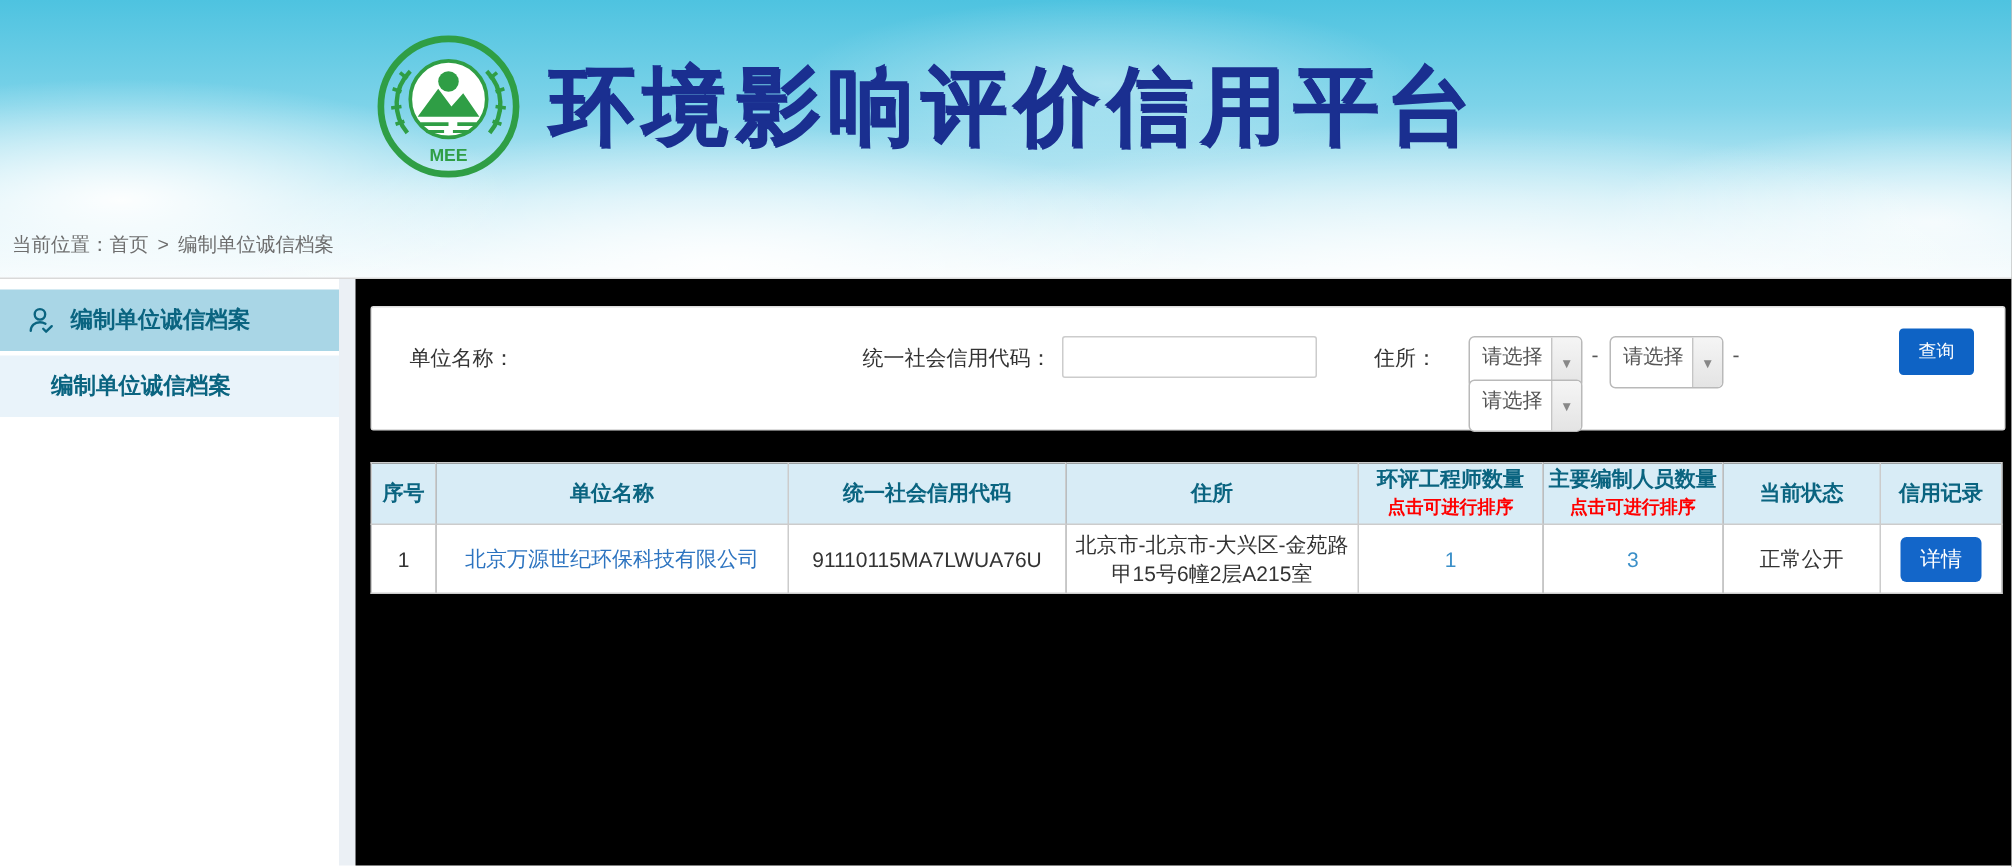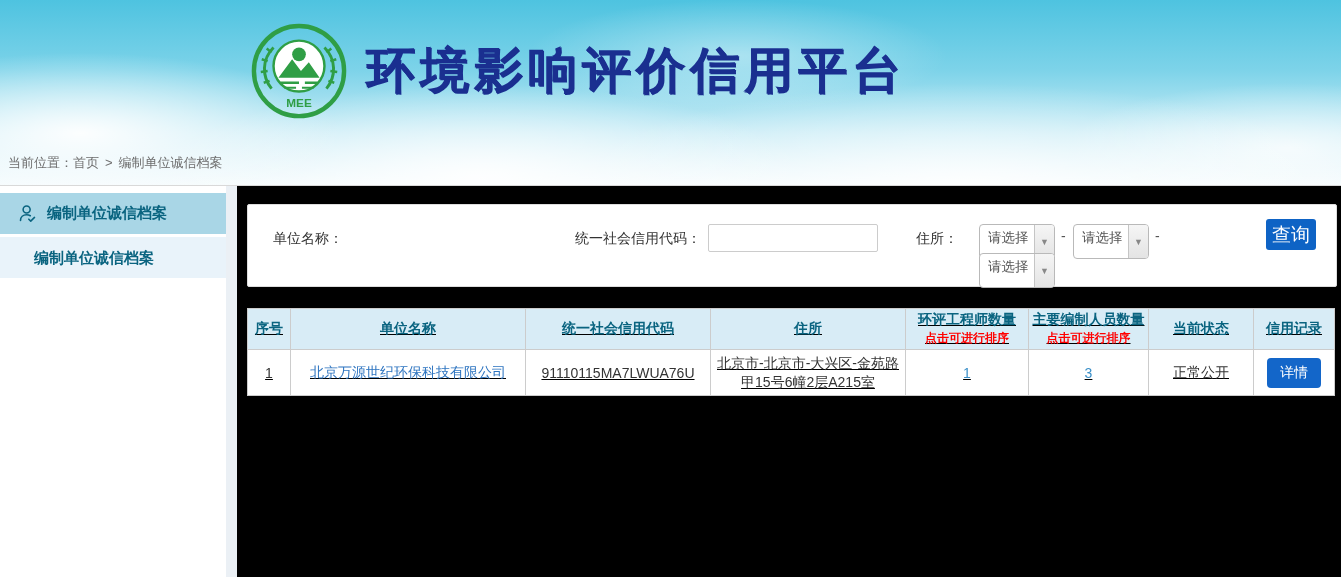--- a/index.html
+++ b/index.html
@@ -14,21 +14,21 @@
       radial-gradient(ellipse 420px 130px at 6% 72%,  rgba(255,255,255,.95) 0%, rgba(255,255,255,0) 62%),
       radial-gradient(ellipse 520px 150px at 36% 96%, rgba(255,255,255,.92) 0%, rgba(255,255,255,0) 62%),
       radial-gradient(ellipse 640px 170px at 72% 102%,rgba(255,255,255,.88) 0%, rgba(255,255,255,0) 62%),
       radial-gradient(ellipse 340px 100px at 96% 80%, rgba(255,255,255,.75) 0%, rgba(255,255,255,0) 65%),
       radial-gradient(ellipse 300px 80px  at 55% 30%, rgba(255,255,255,.40) 0%, rgba(255,255,255,0) 70%),
       linear-gradient(180deg,#4ec3e0 0%,#7dd3e9 38%,#c9ecf6 72%,#f4fbfd 100%);
   }
   .brand { position:absolute; left:250px; top:22px; display:flex; align-items:center; gap:18px; }
   .logo  { width:98px; height:98px; }
   .site-title {
-    font-size:49px; font-weight:900; color:#1a2f90; letter-spacing:5px;
+    font-size:57px; font-weight:900; color:#1a2f90; letter-spacing:5px;
     text-shadow:1px 1px 0 #1a2f90;
   }
   .breadcrumb { position:absolute; left:8px; bottom:13px; font-size:13px; color:#6e6e6e; }
   .breadcrumb a { color:#6e6e6e; text-decoration:none; cursor:pointer; }
   .breadcrumb .sep { margin:0 6px; }
 
   
   .page-body { display:flex; width:100%; height:391px; align-items:stretch; }
   .sidebar { width:227px; background:#fff; }
   .side-divider { width:11px; background:#ebf0f5; }
@@ -67,26 +67,26 @@
   .dropdown .val { flex:1; font-size:13.5px; color:#555; line-height:25px; padding-left:8px; }
   .dropdown .arrow {
     width:20px; border-left:1px solid #c5c5c5;
     background:linear-gradient(#f5f5f5,#e4e4e4);
     display:flex; align-items:center; justify-content:center;
     font-size:9px; color:#888;
   }
   .dash { position:absolute; font-size:14px; color:#555; }
   .query-btn {
     position:absolute; left:1018px; top:14px; width:50px; height:31px;
-    background:#0e63c5; color:#fff; font-size:19px; border:none; border-radius:3px;
+    background:#0e63c5; color:#fff; font-size:12px; border:none; border-radius:3px;
     cursor:pointer; font-family:"Liberation Sans","DejaVu Sans",sans-serif;
   }
 
   
-  .result-table { margin-top:21px; width:1087px; border-collapse:collapse; table-layout:fixed;text-decoration:underline; }
+  .result-table { margin-top:21px; width:1087px; border-collapse:collapse; table-layout:fixed; }
   .result-table th, .result-table td {
     border:1px solid #cccccc; text-align:center; vertical-align:middle;
   }
   .result-table th {
     height:39px; background:#d8ecf6; color:#0a6480;
     font-size:14px; font-weight:bold; padding:2px 1px;
   }
   .result-table td { height:46px; font-size:14px; color:#333; background:#fff; }
   .sort-hint { display:block; color:#ff0000; font-size:12px; font-weight:bold; margin-top:1px; }
   th.sortable { cursor:pointer; }

